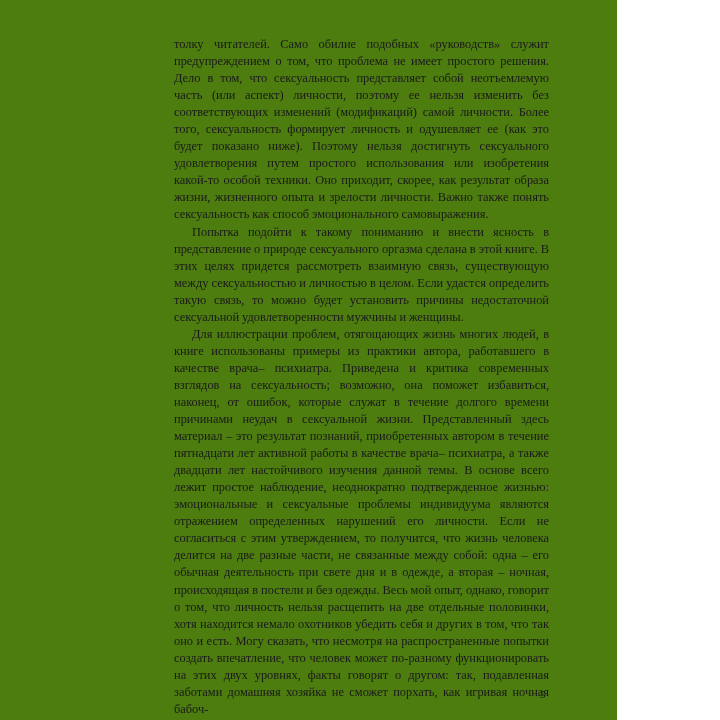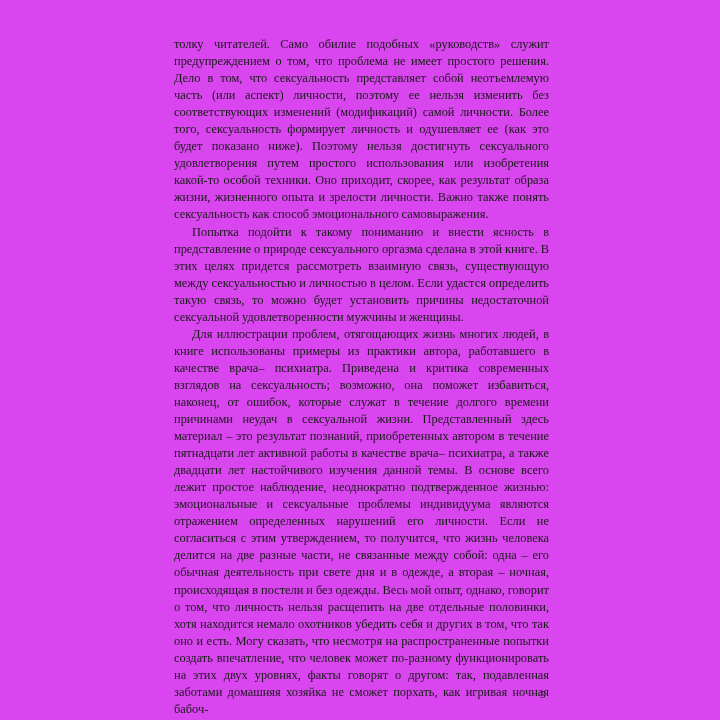--- a/index.html
+++ b/index.html
@@ -8,23 +8,23 @@
   }
   body {
     width: 720px;
     height: 720px;
     background: #ffffff;
     font-family: "Liberation Serif", serif;
     overflow: hidden;
   }
   .page {
     position: relative;
-    width: 720px;
+    width: 617px;
     height: 720px;
-    background: #d946ef;
+    background: #4d7c0f;
     box-sizing: border-box;
   }
   .text-column {
     position: absolute;
     left: 174px;
     top: 36px;
     width: 375px;
   }
   .para {
     margin: 0;

